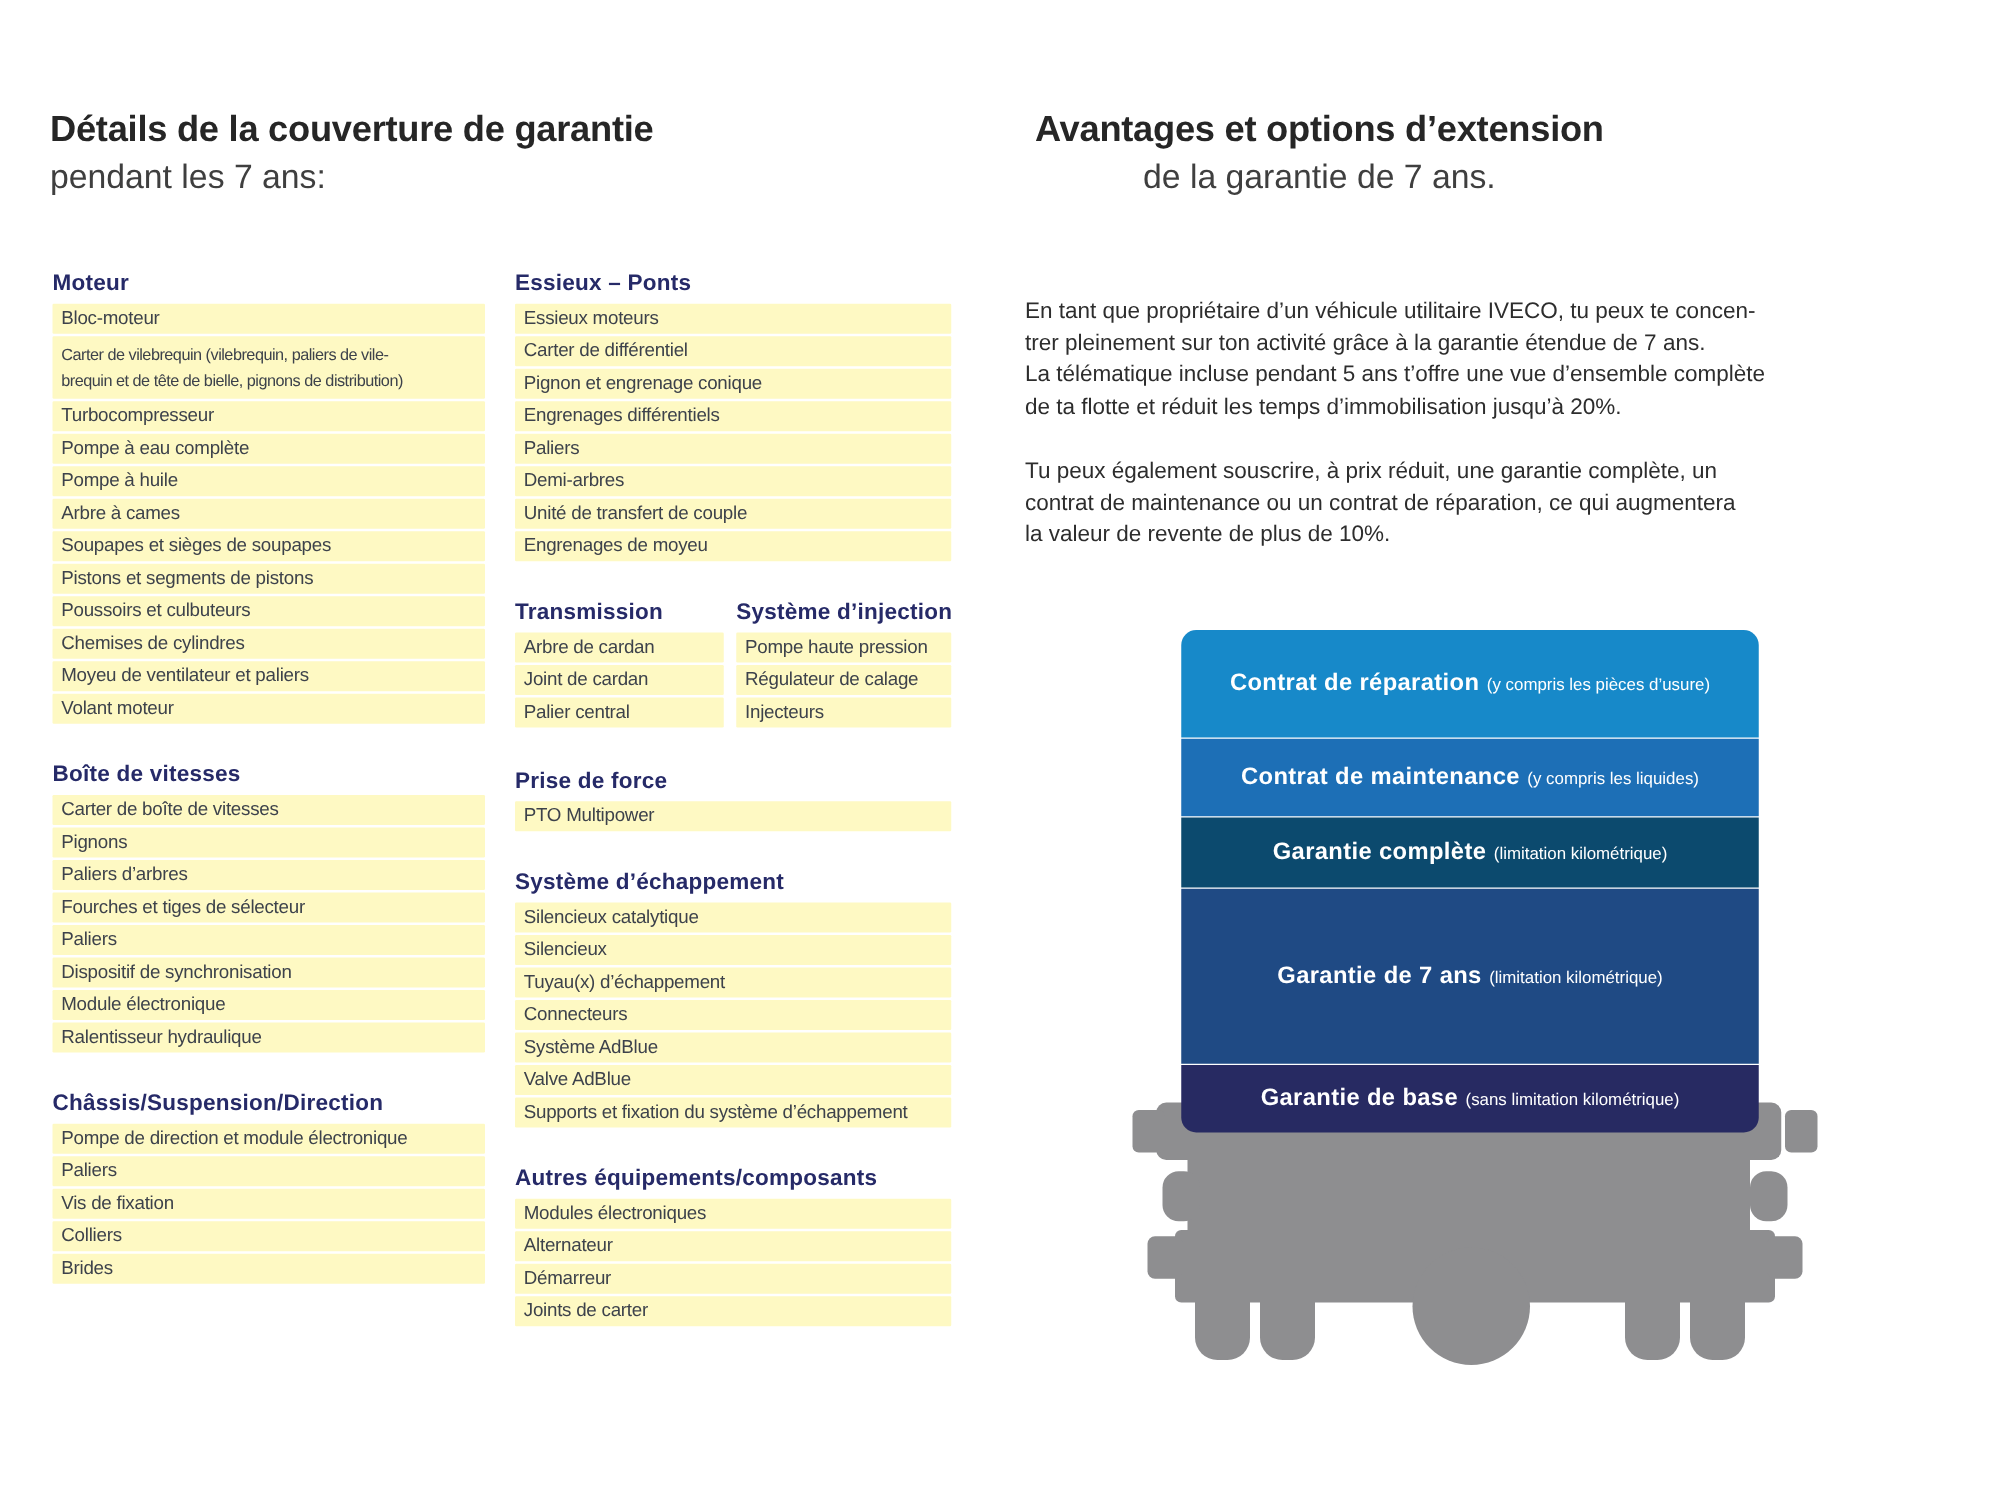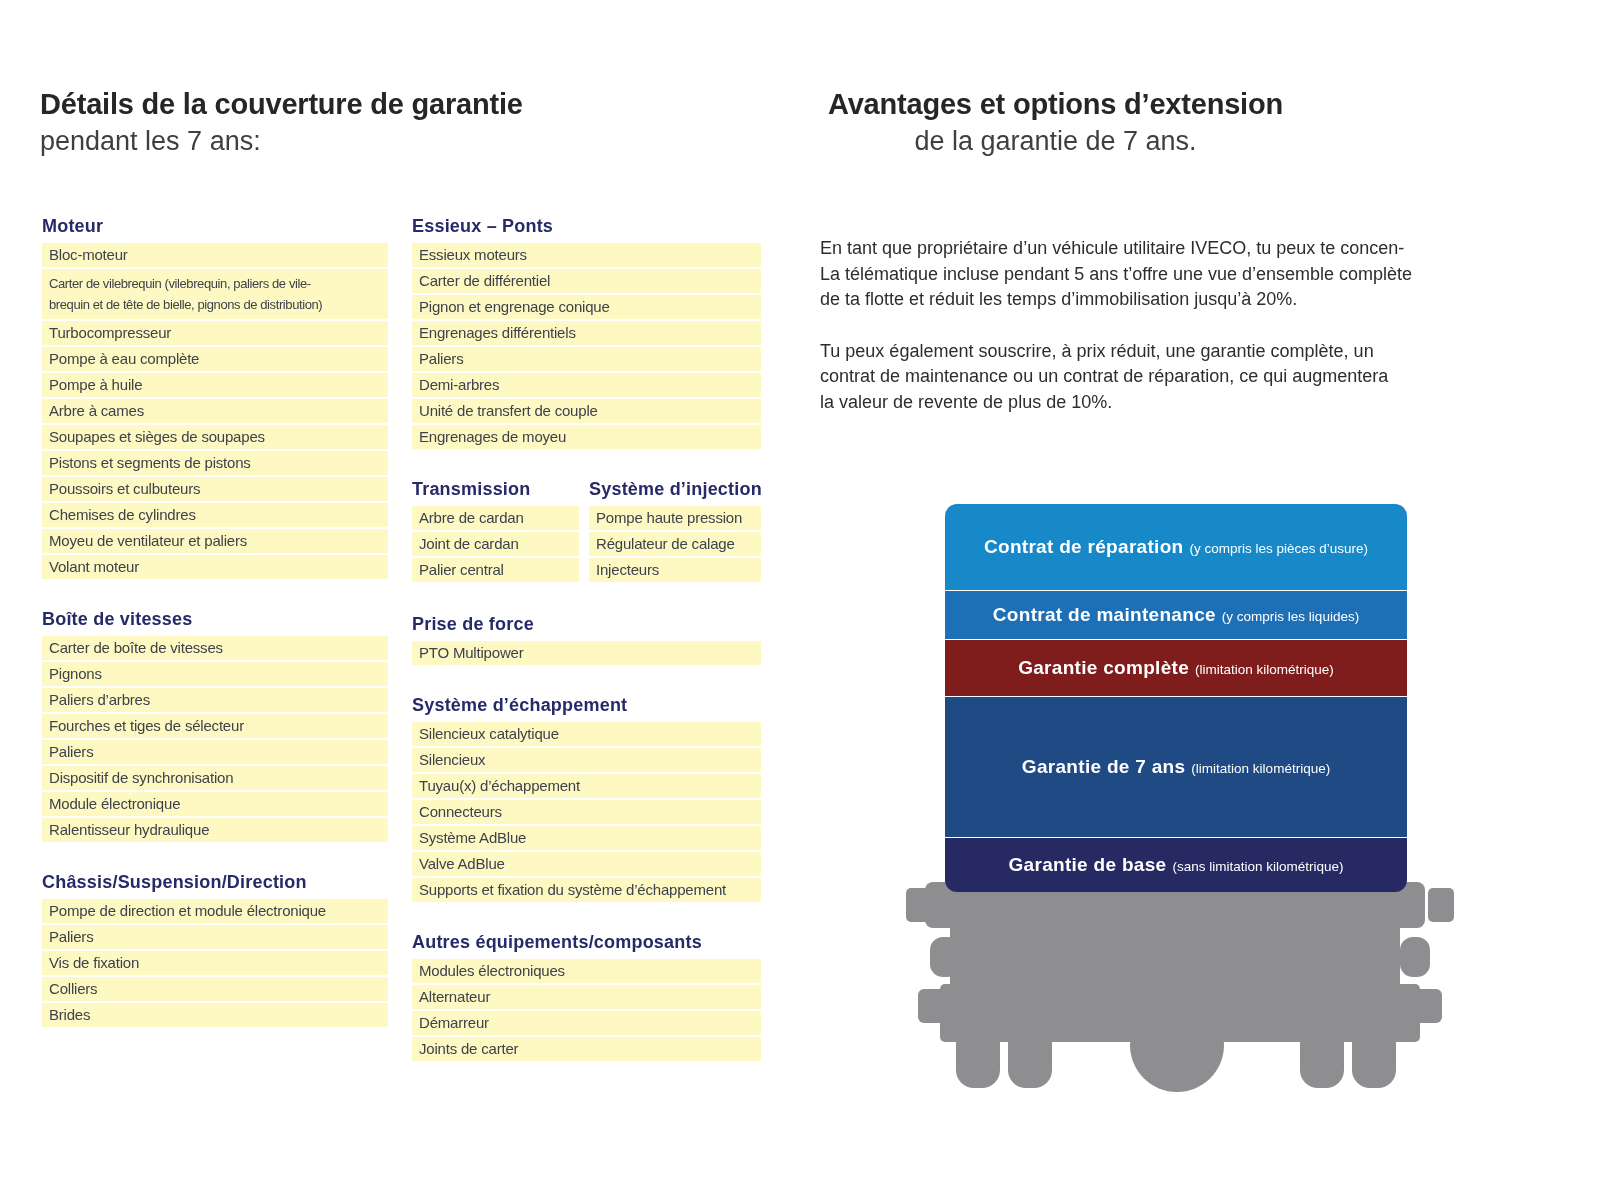--- a/index.html
+++ b/index.html
@@ -27,21 +27,21 @@
   .sub-right{width:172px;}
   
   .right-text{position:absolute;left:820px;top:236px;width:700px;}
   .para + .para{margin-top:26px;}
   .pline{font-size:18px;line-height:25.5px;color:#2d2d2d;white-space:nowrap;}
   
   .stack{position:absolute;left:945px;top:504px;width:462px;z-index:2;}
   .stack-box{display:flex;align-items:center;justify-content:center;color:#ffffff;}
   .stack-box + .stack-box{margin-top:1px;}
   .box1{height:86px;border-radius:12px 12px 0 0;}
-  .box2{height:48px;}
+  .box2{height:62px;}
   .box3{height:56px;}
   .box4{height:140px;}
   .box5{height:54px;border-radius:0 0 12px 12px;}
   .box-inner{white-space:nowrap;}
   .box-label{font-size:19px;font-weight:bold;letter-spacing:0.3px;}
   .box-note{font-size:13.5px;font-weight:normal;margin-left:6px;}
   
   .truck{position:absolute;left:900px;top:880px;width:560px;height:215px;z-index:1;}
   .tp{position:absolute;background:#8e8e90;}
   .tp-band-a{left:25px;top:2px;width:500px;height:46px;border-radius:8px;}
@@ -158,38 +158,39 @@
         <div class="row">Modules électroniques</div>
         <div class="row">Alternateur</div>
         <div class="row">Démarreur</div>
         <div class="row">Joints de carter</div>
       </section>
     </div>
 
   <div id="paragraphs" class="right-text">
       <div class="para">
         <div class="pline">En tant que propriétaire d’un véhicule utilitaire IVECO, tu peux te concen-</div>
+        <div class="pline">trer pleinement sur ton activité grâce à la garantie étendue de 7 ans.</div>
         <div class="pline">La télématique incluse pendant 5 ans t’offre une vue d’ensemble complète</div>
         <div class="pline">de ta flotte et réduit les temps d’immobilisation jusqu’à 20%.</div>
       </div>
       <div class="para">
         <div class="pline">Tu peux également souscrire, à prix réduit, une garantie complète, un</div>
         <div class="pline">contrat de maintenance ou un contrat de réparation, ce qui augmentera</div>
         <div class="pline">la valeur de revente de plus de 10%.</div>
       </div>
     </div>
 
   <div id="stack" class="stack">
       <div class="stack-box box1" style="background: rgb(23, 137, 201);">
         <div class="box-inner"><span class="box-label">Contrat de réparation</span><span class="box-note">(y compris les pièces d’usure)</span></div>
       </div>
       <div class="stack-box box2" style="background: rgb(29, 111, 182);">
         <div class="box-inner"><span class="box-label">Contrat de maintenance</span><span class="box-note">(y compris les liquides)</span></div>
       </div>
-      <div class="stack-box box3" style="background: #7f1d1d;">
+      <div class="stack-box box3" style="background: #0c4a6e;">
         <div class="box-inner"><span class="box-label">Garantie complète</span><span class="box-note">(limitation kilométrique)</span></div>
       </div>
       <div class="stack-box box4" style="background: rgb(31, 74, 132);">
         <div class="box-inner"><span class="box-label">Garantie de 7 ans</span><span class="box-note">(limitation kilométrique)</span></div>
       </div>
       <div class="stack-box box5" style="background: rgb(39, 42, 98);">
         <div class="box-inner"><span class="box-label">Garantie de base</span><span class="box-note">(sans limitation kilométrique)</span></div>
       </div>
     </div>
 

